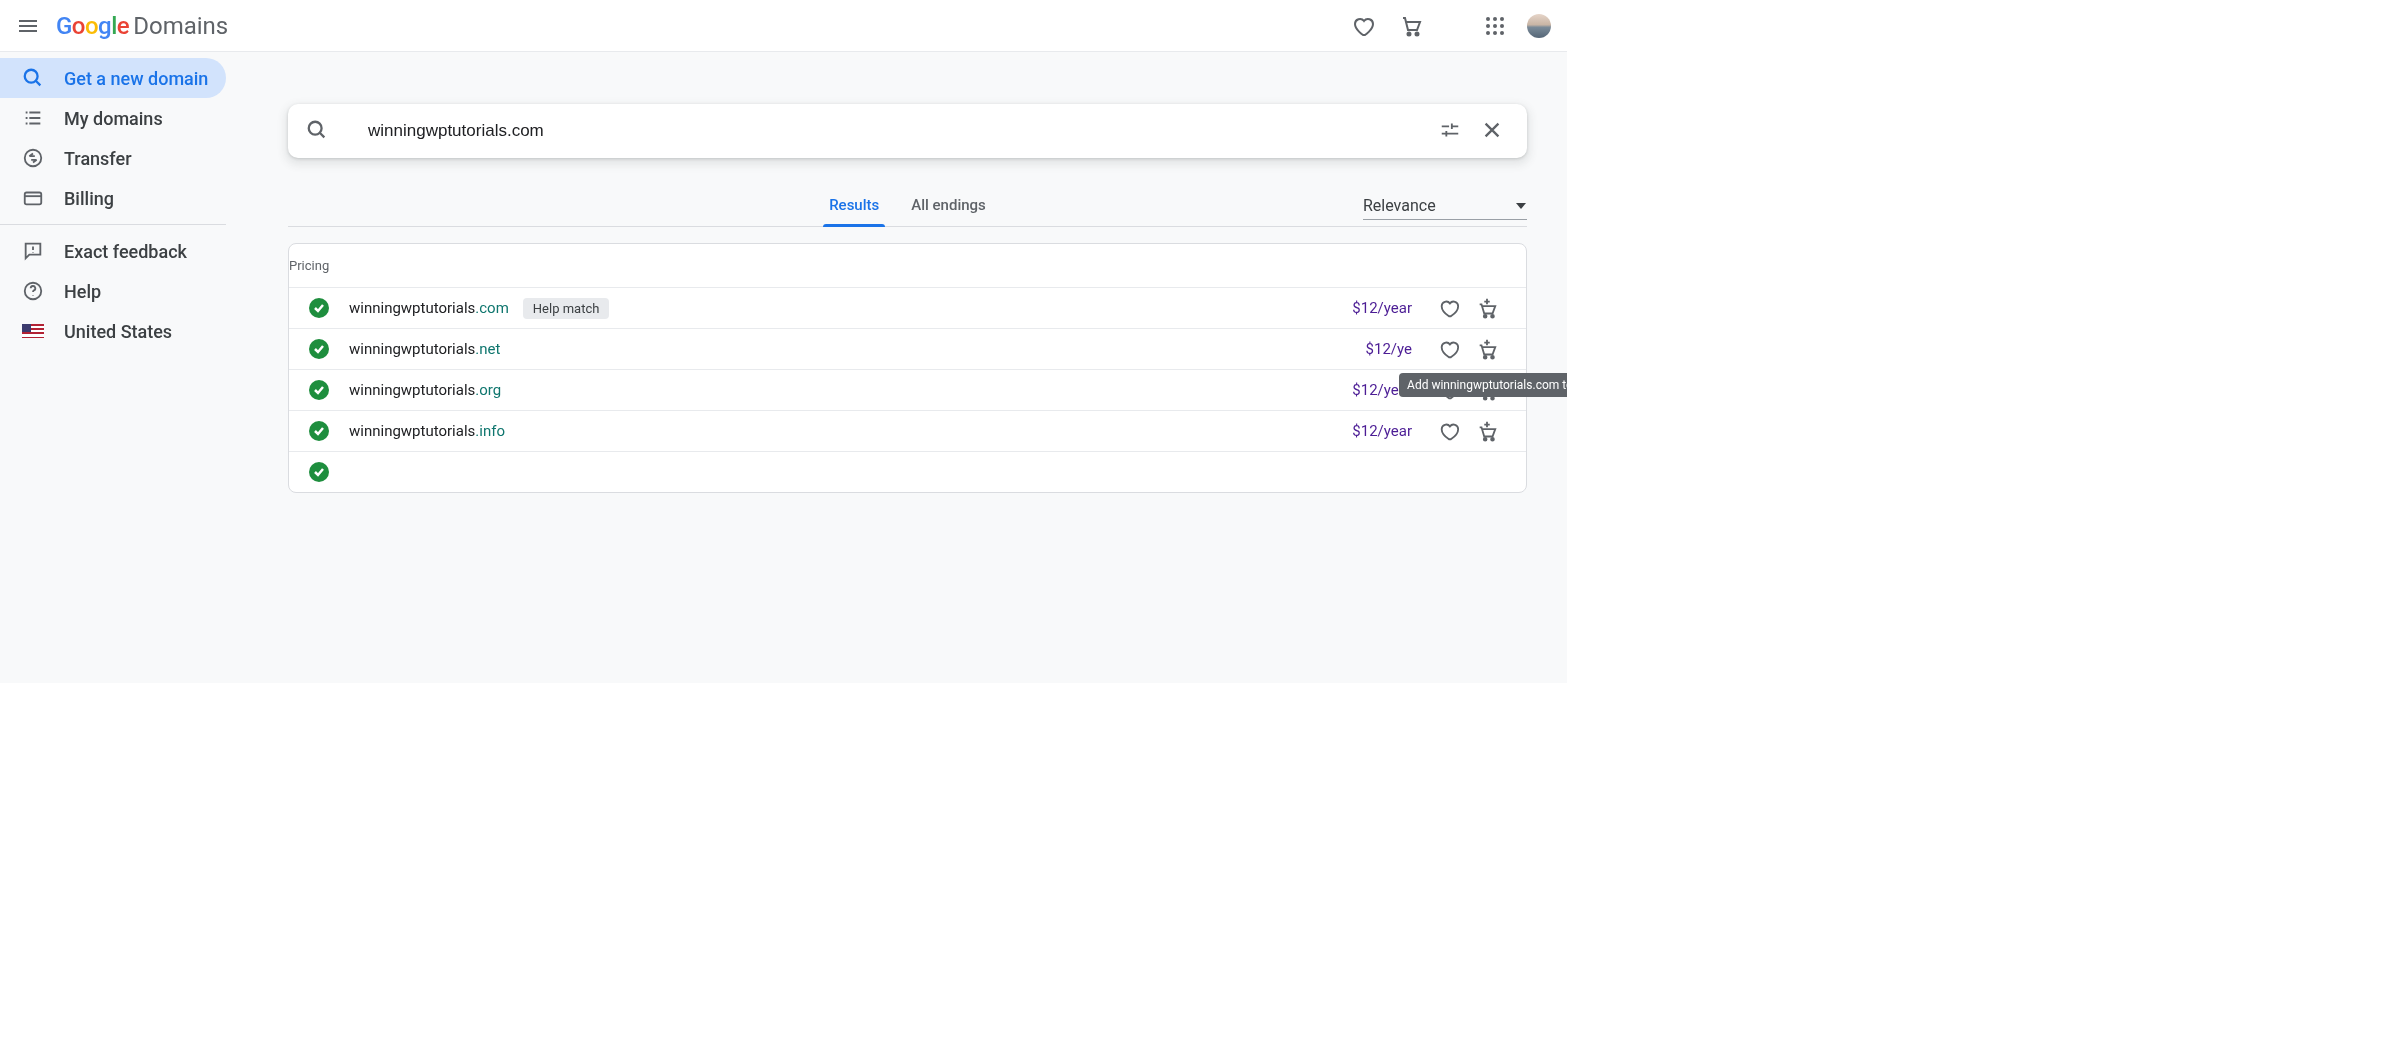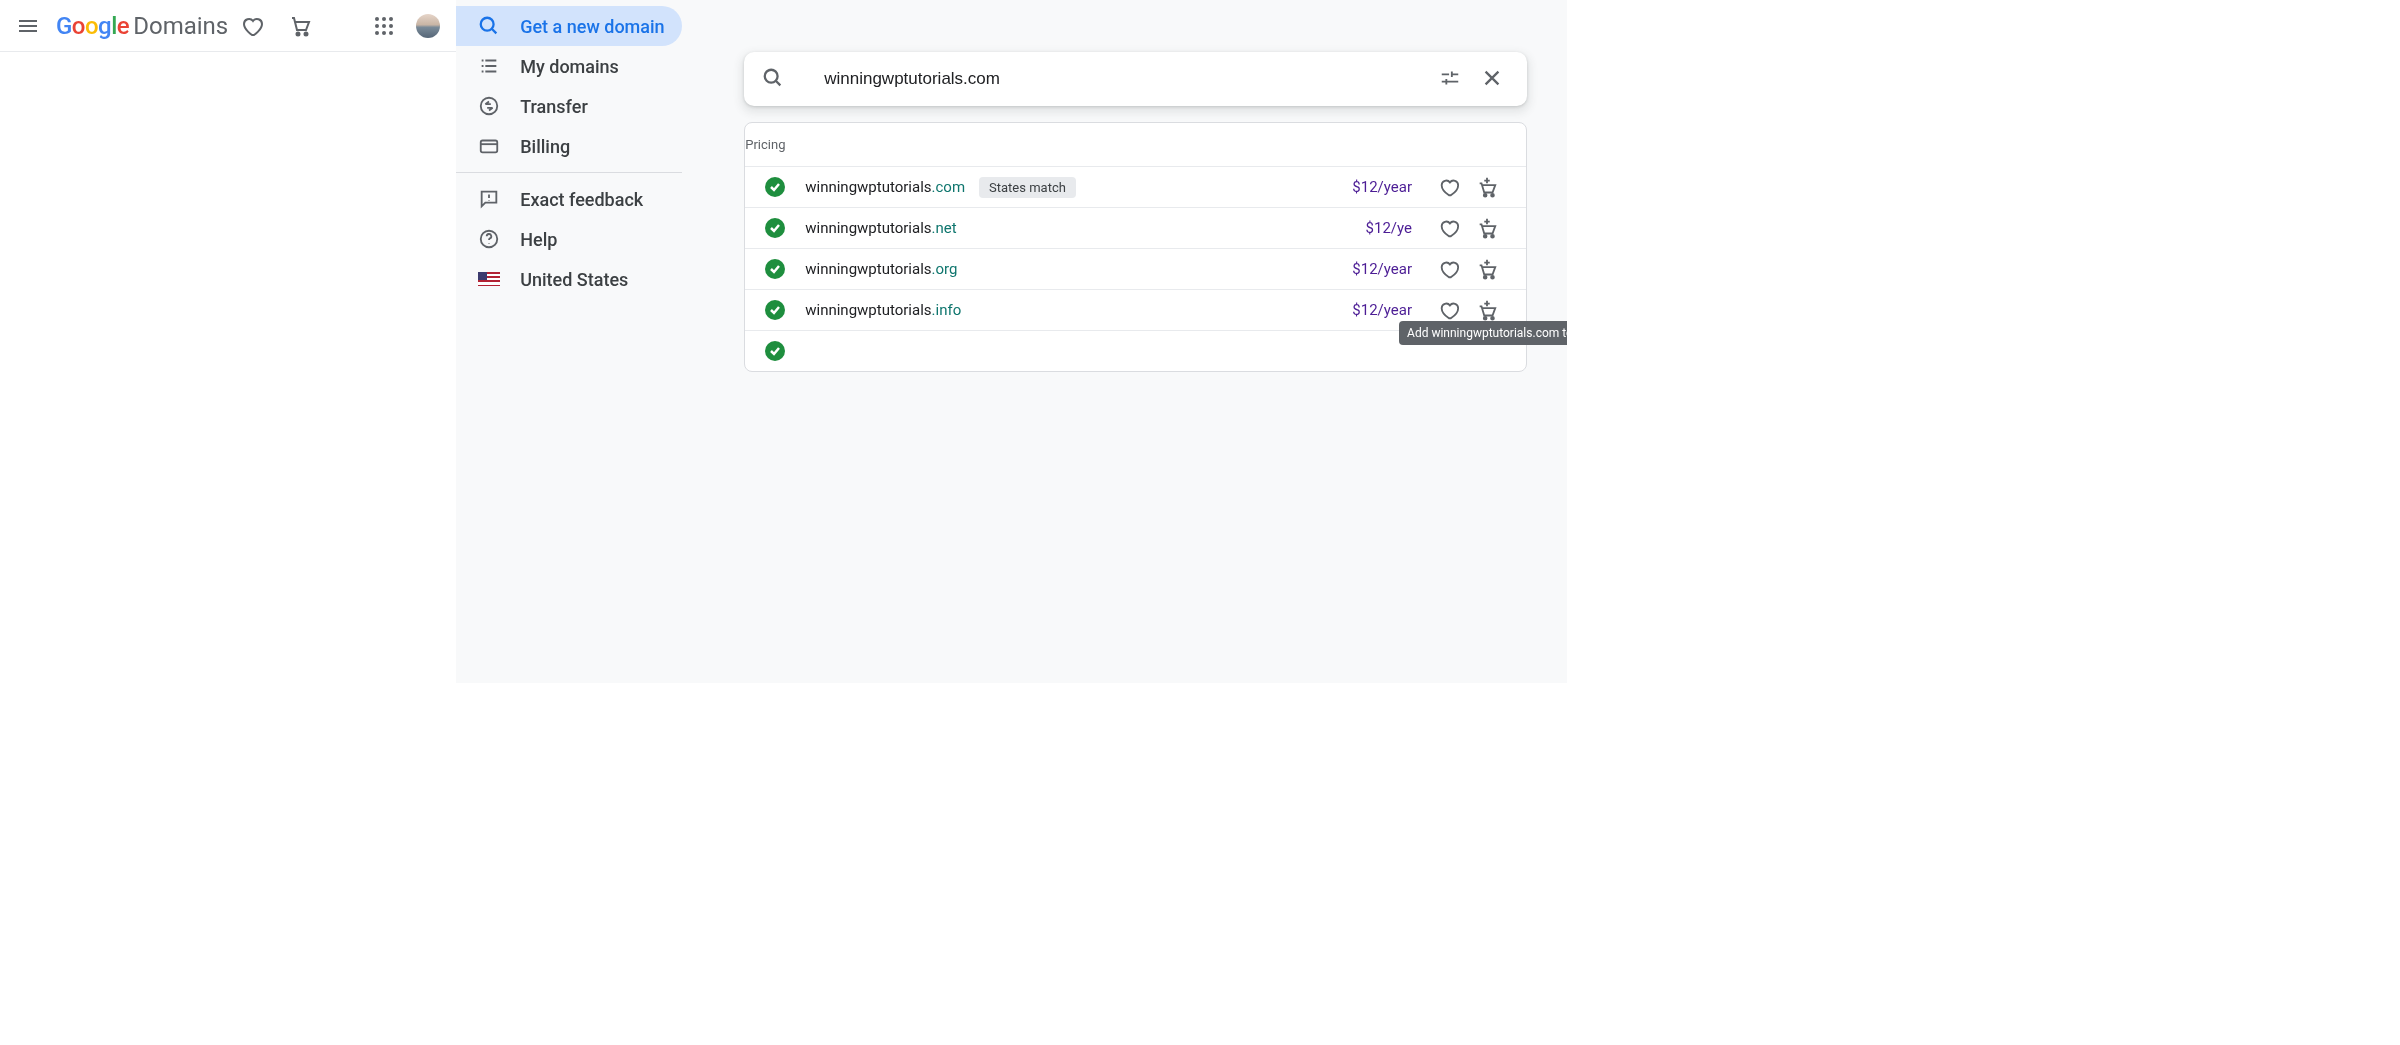--- a/index.html
+++ b/index.html
@@ -5,21 +5,21 @@
 * { margin: 0; padding: 0; box-sizing: border-box; }
 body {
   font-family: 'Google Sans', Roboto, Arial, sans-serif;
   background: #fff;
   font-size: 14px;
   color: #202124;
   overflow: hidden;
 }
 .app {
   display: flex;
-  flex-direction: row;
+  flex-direction: column;
   height: 683px;
   width: 1567px;
 }
 .header {
   display: flex;
   align-items: center;
   height: 52px;
   padding: 0 12px;
   border-bottom: 1px solid #e8eaed;
   background: #fff;
@@ -356,34 +356,46 @@
               <path d="M3 7h8v2H3zM13 5h2v6h-2zM15 7h6v2h-6zM3 15h4v2H3zM7 13h2v6H7zM9 15h12v2H9z"></path>
             </svg>
         </span>
         <span class="s-action">
           <svg width="22" height="22" viewBox="0 0 24 24" fill="none" stroke="currentColor" stroke-width="2.5">
               <path d="M5 5l14 14M19 5L5 19"></path>
             </svg>
         </span>
       </div>
 
+      <div class="tabs-row">
+        <div class="tabs">
+          <div class="tab active">Results</div>
+          <div class="tab">All endings</div>
+        </div>
+        <div class="sort-dd">
+          <span>Relevance</span>
+          <svg width="12" height="12" viewBox="0 0 12 12" fill="currentColor">
+              <path d="M1 3l5 6 5-6z"></path>
+            </svg>
+        </div>
+      </div>
 
       <div class="results-card">
         <div class="results-header">
           <div class="col-price">Pricing</div>
         </div>
 
         <div class="result-row">
           <span class="check">
               <svg width="12" height="12" viewBox="0 0 12 12" fill="none" stroke="currentColor" stroke-width="2.5">
                 <path d="M2 6l3 3 5-6"></path>
               </svg>
             </span>
           <span class="domain-name"><span>winningwptutorials</span><span class="tld">.com</span></span>
-          <span class="badge">States match</span>
+          <span class="badge">Help match</span>
           <div class="row-spacer"></div>
           <span class="price">$12/year</span>
           <span class="row-icon">
               <svg width="22" height="22" viewBox="0 0 24 24" fill="none" stroke="currentColor" stroke-width="2">
                 <path d="M12 21s-8-5.3-8-11a5 5 0 0 1 9-3 5 5 0 0 1 9 3c0 5.7-8 11-8 11z"></path>
               </svg>
             </span>
           <span class="row-icon">
               <svg width="22" height="22" viewBox="0 0 24 24" fill="none" stroke="currentColor" stroke-width="2">
                 <path d="M12 2v6M9 5h6M4 8h2l3 10h9l3-8H7"></path>

